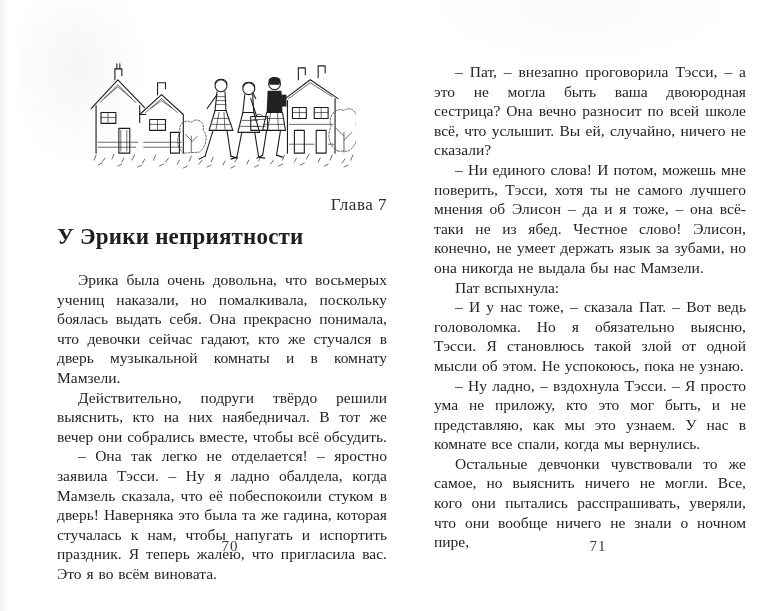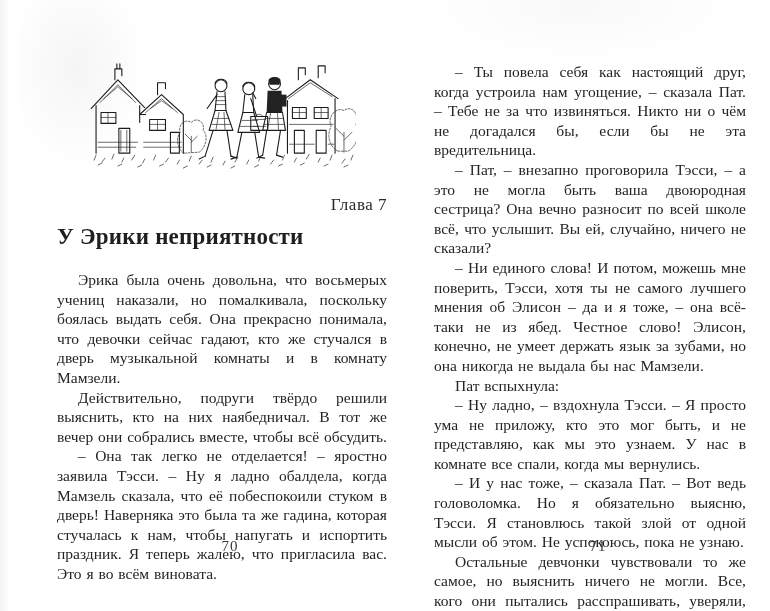--- a/index.html
+++ b/index.html
@@ -192,24 +192,23 @@
       <p>Эрика была очень довольна, что восьмерых учениц наказали, но помалкивала, поскольку боялась выдать себя. Она прекрасно понимала, что девочки сейчас гадают, кто же стучался в дверь музыкальной комнаты и в комнату Мамзели.</p>
       <p>Действительно, подруги твёрдо решили выяснить, кто на них наябедничал. В тот же вечер они собрались вместе, чтобы всё обсудить.</p>
       <p>– Она так легко не отделается! – яростно заявила Тэсси. – Ну я ладно обалдела, когда Мамзель сказала, что её побеспокоили стуком в дверь! Наверняка это была та же гадина, которая стучалась к нам, чтобы напугать и испортить праздник. Я теперь жалею, что пригласила вас. Это я во всём виновата.</p>
     </div>
 
     <div class="page-number">70</div>
   </div>
 
   <div class="page page-right">
     <div class="body-text">
-      <p>– Ты повела себя как настоящий друг, когда устроила нам угощение, – сказала Пат. – Тебе не за что извиняться. Никто ни о чём не догадался бы, если бы не эта вредительница.</p>
       <p>– Пат, – внезапно проговорила Тэсси, – а это не могла быть ваша двоюродная сестрица? Она вечно разносит по всей школе всё, что услышит. Вы ей, случайно, ничего не сказали?</p>
       <p>– Ни единого слова! И потом, можешь мне поверить, Тэсси, хотя ты не самого лучшего мнения об Элисон – да и я тоже, – она всё-таки не из ябед. Честное слово! Элисон, конечно, не умеет держать язык за зубами, но она никогда не выдала бы нас Мамзели.</p>
       <p>Пат вспыхнула:</p>
+      <p>– И у нас тоже, – сказала Пат. – Вот ведь головоломка. Но я обязательно выясню, Тэсси. Я становлюсь такой злой от одной мысли об этом. Не успокоюсь, пока не узнаю.</p>
       <p>– Ну ладно, – вздохнула Тэсси. – Я просто ума не приложу, кто это мог быть, и не представляю, как мы это узнаем. У нас в комнате все спали, когда мы вернулись.</p>
-      <p>– И у нас тоже, – сказала Пат. – Вот ведь головоломка. Но я обязательно выясню, Тэсси. Я становлюсь такой злой от одной мысли об этом. Не успокоюсь, пока не узнаю.</p>
       <p>Остальные девчонки чувствовали то же самое, но выяснить ничего не могли. Все, кого они пытались расспрашивать, уверяли, что они вообще ничего не знали о ночном пире,</p>
     </div>
     <div class="page-number">71</div>
   </div>
 
 </div>
 
 </body></html>

